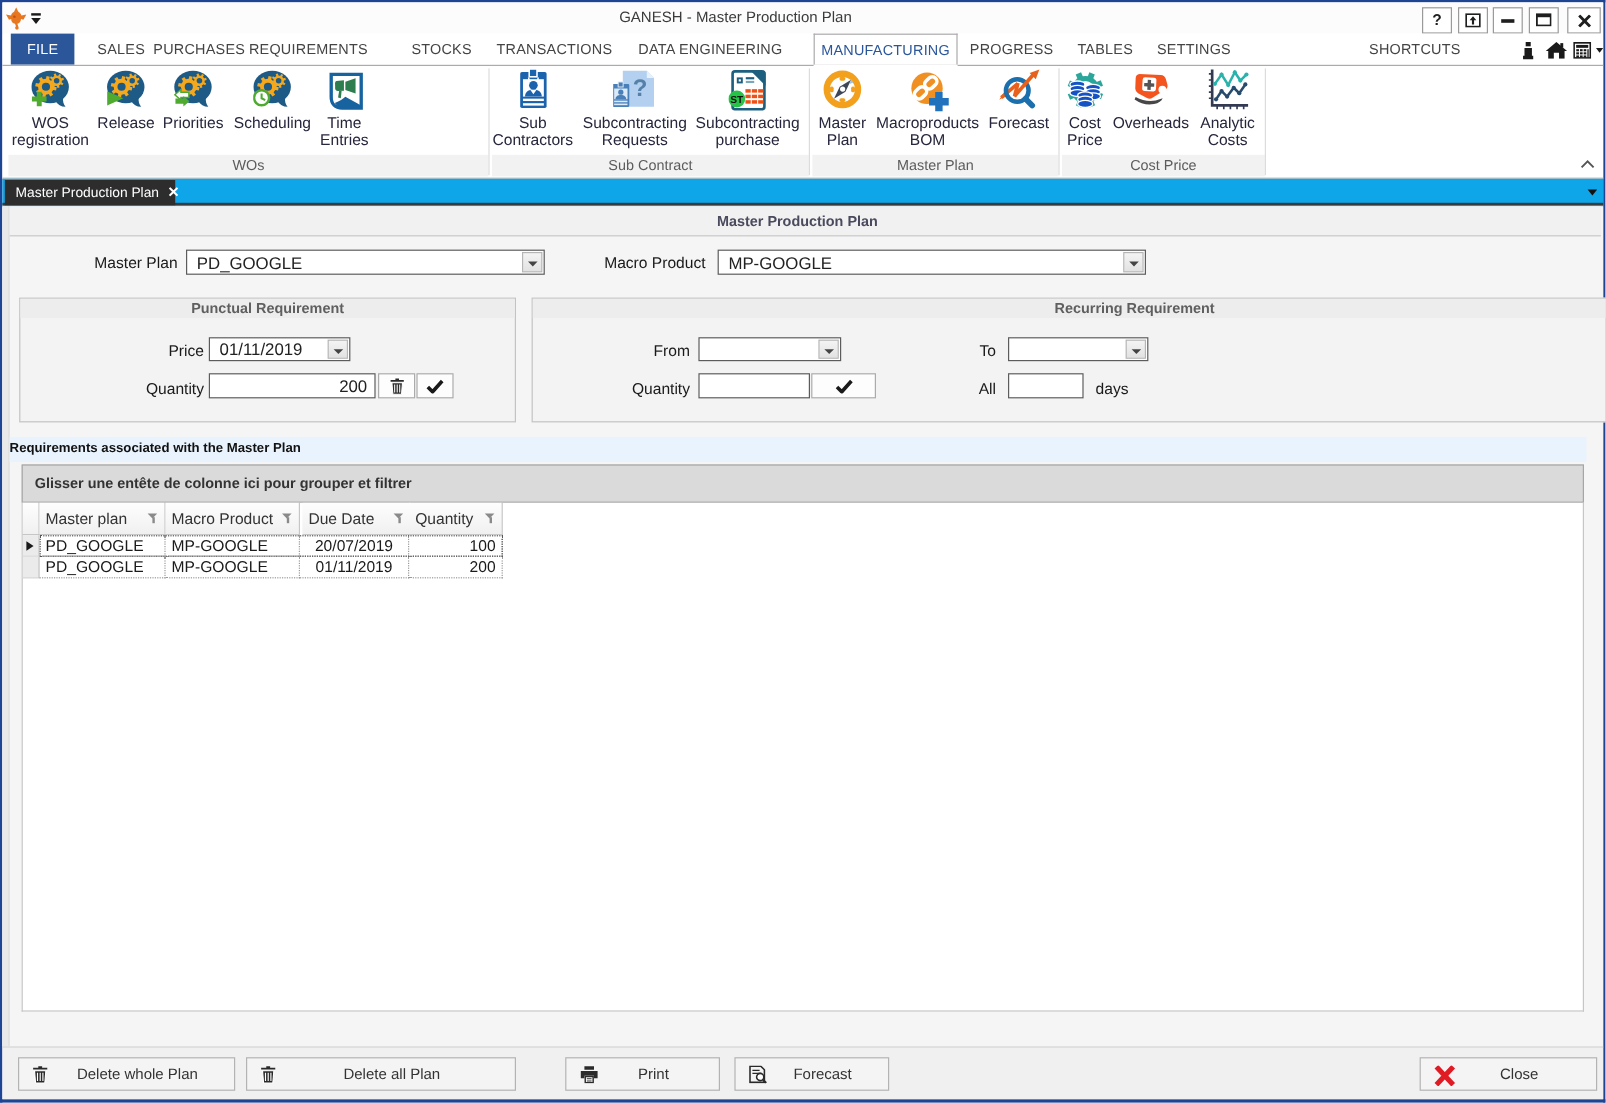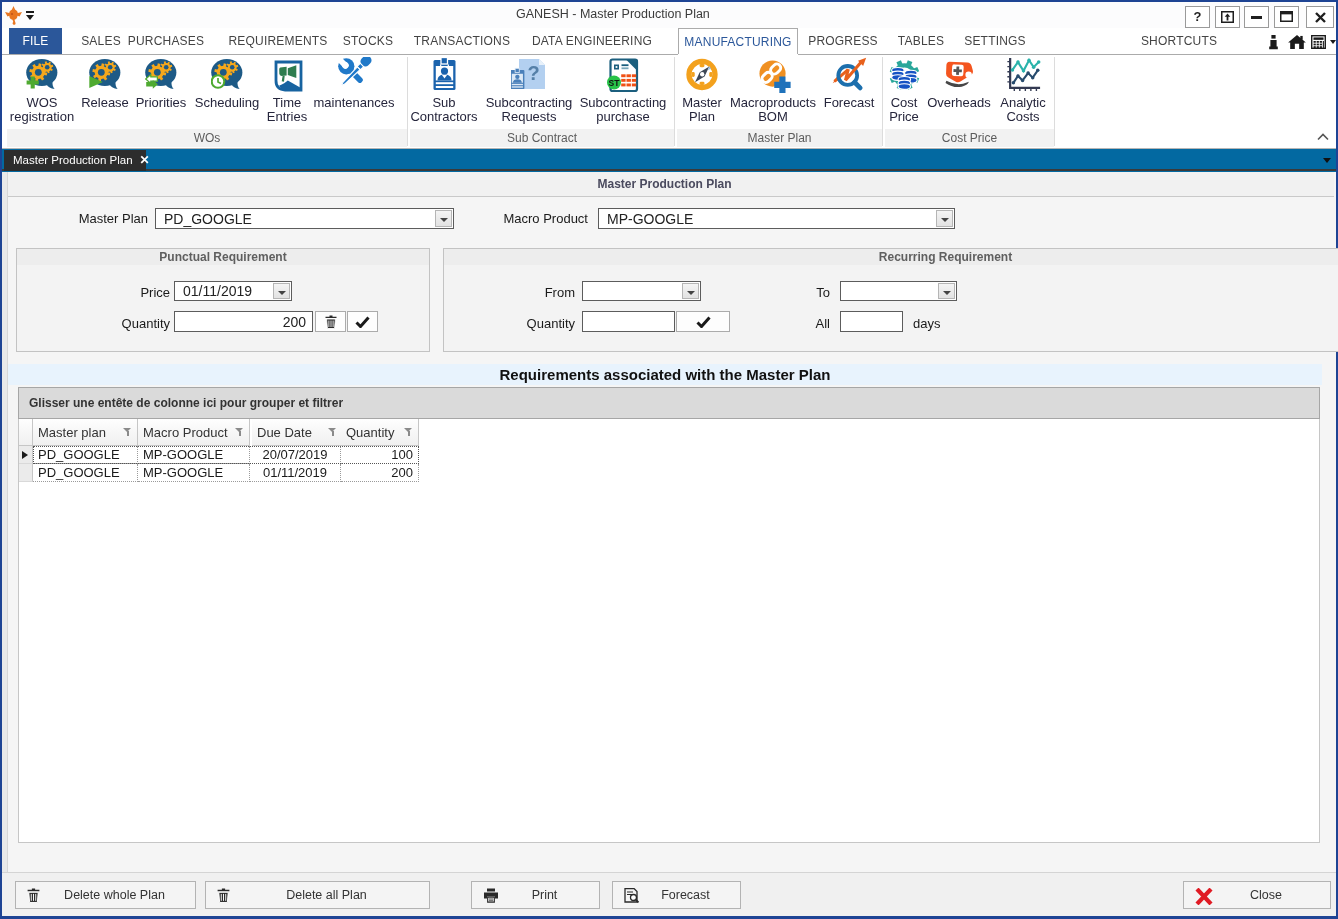--- a/index.html
+++ b/index.html
@@ -7,35 +7,35 @@
 #titlebar{left:2px;top:2px;width:1334px;height:26px;background:#fcfcfd;}
 .wbtn{position:absolute;top:4px;width:25px;height:22px;background:#fff;border:1px solid #9a9a9a;box-sizing:border-box;color:#1f1f1f;text-align:center;font-size:13px;line-height:20px;font-weight:bold;}
 #menubar{left:2px;top:28px;width:1334px;height:26px;background:#fff;}
 .mtab{position:absolute;top:0;height:26px;line-height:26px;font-size:12px;color:#444;letter-spacing:0.2px;text-align:center;}
 #ribbon{left:2px;top:54px;width:1334px;height:95px;background:#fff;border-top:1px solid #ababab;border-bottom:1px solid #b5b5b5;box-sizing:border-box;}
 .rsep{position:absolute;top:2px;width:1px;height:89px;background:#dcdcdc;}
 .glabel-band{position:absolute;top:74px;height:18px;background:#f2f2f2;color:#5c5c5c;font-size:12px;text-align:center;line-height:18px;}
 .ritem{position:absolute;top:2px;text-align:center;color:#26263c;font-size:13px;}
 .ric{height:37px;}
 .ritem .lbl{margin-top:2px;line-height:14px;}
-#tabbar{left:2px;top:149px;width:1334px;height:23px;background:#0369a1;}
+#tabbar{left:2px;top:149px;width:1334px;height:23px;background:#0ea5e9;}
 #tabbar .dline{position:absolute;left:0;top:20px;width:1334px;height:2px;background:#3a3a3a;}
 #doctab{position:absolute;left:2px;top:1px;width:142px;height:21px;background:#2d2d2d;color:#fff;font-size:11.5px;line-height:21px;padding-left:9px;box-sizing:border-box;white-space:nowrap;}
 #content{left:2px;top:172px;width:1334px;height:700px;background:#f5f5f5;}
 #ctitle{position:absolute;left:6px;top:0;width:1326px;height:24px;background:#f1f1f1;border-bottom:1px solid #c9c9c9;text-align:center;font-weight:bold;font-size:12px;color:#4a4a5e;line-height:24px;text-indent:-13px;}
 .flabel{position:absolute;font-size:13px;color:#1a1a1a;text-align:right;}
 .combo{position:absolute;background:#fff;border:1px solid #5c5c5c;box-sizing:border-box;font-size:14px;color:#222;}
 .combo .txt{position:absolute;left:8px;top:2px;}
 .cbtn{position:absolute;right:1px;top:1px;bottom:1px;width:17px;background:linear-gradient(#f4f4f4,#e2e2e2);border:1px solid #b5b5b5;box-sizing:border-box;}
 .cbtn:after{content:"";position:absolute;left:4px;top:7px;border-left:4px solid transparent;border-right:4px solid transparent;border-top:4px solid #444;}
 .gbox{position:absolute;top:76px;height:104px;background:#f3f3f3;border:1px solid #c3c3c3;box-sizing:border-box;}
 .gbox .ghead{position:absolute;left:0;top:0;right:0;height:16px;background:#ededed;text-align:center;font-weight:bold;font-size:12px;color:#5f5f5f;line-height:16px;}
 .inp{position:absolute;background:#fff;border:1px solid #5c5c5c;box-sizing:border-box;font-size:14px;color:#222;}
 .sqbtn{position:absolute;background:#fdfdfd;border:1px solid #ababab;box-sizing:border-box;text-align:center;}
-#blueband{position:absolute;left:6px;top:192px;width:1314px;height:21px;background:#e8f3fd;text-align:center;font-weight:bold;font-size:15px;color:#111;line-height:21px;}
+#blueband{position:absolute;left:6px;top:192px;width:1314px;height:21px;background:#e8f3fd;text-align:left;font-weight:bold;font-size:11px;color:#111;line-height:21px;}
 #glisser{position:absolute;left:16px;top:215px;width:1302px;height:32px;background:#dadada;border:1px solid #a6a6a6;box-sizing:border-box;font-weight:bold;font-size:12px;color:#333;line-height:30px;padding-left:10px;}
 #gridarea{position:absolute;left:16px;top:247px;width:1302px;height:424px;background:#fff;border:1px solid #c6c6c6;border-top:none;box-sizing:border-box;}
 #bottombar{left:2px;top:872px;width:1334px;height:44px;background:#f0f0f0;border-top:1px solid #d4d4d4;box-sizing:border-box;}
 .bbtn{position:absolute;top:8px;height:28px;background:#f4f4f4;border:1px solid #b3b3b3;box-sizing:border-box;font-size:12.5px;color:#333;}
 .bbtn .cap{position:absolute;top:0;left:18px;right:0;text-align:center;line-height:26px;}
 .bbtn .ticon{position:absolute;left:11px;top:6px;}
 .ghcell{position:absolute;top:0;height:27px;background:linear-gradient(#fefefe,#f0f0f0);border-right:1px solid #c6c6c6;border-bottom:1px solid #c6c6c6;box-sizing:border-box;}
 .ghcell .ht{position:absolute;left:5px;top:6px;font-size:13px;color:#333;}
 .funnel{position:absolute;right:5px;top:9px;width:9px;height:9px;}
 .funnel:before{content:"";position:absolute;left:0;top:0;border-left:4.5px solid transparent;border-right:4.5px solid transparent;border-top:4px solid #8a8a8a;}
@@ -71,21 +71,21 @@
         <rect x="0.75" y="0.75" width="11.5" height="2.6" fill="#1f1f1f"></rect>
       </svg></div>
   <div class="wbtn" style="left:1304px;width:28px;"><svg width="11" height="11" viewBox="0 0 11 11" style="margin-top:5px;">
         <path d="M1 1 L10 10 M10 1 L1 10" stroke="#1f1f1f" stroke-width="2.4"></path>
       </svg></div>
 </div>
 <div class="abs" id="menubar">
   <div class="mtab" style="left:7px;width:53px;background:#2b579a;color:#fff;">FILE</div>
   <div class="mtab" style="left:56px;width:60px;padding-left:13px;">SALES</div>
   <div class="mtab" style="left:116px;width:96px;">PURCHASES</div>
-  <div class="mtab" style="left:218px;width:116px;">REQUIREMENTS</div>
+  <div class="mtab" style="left:197px;width:116px;">REQUIREMENTS</div>
   <div class="mtab" style="left:328px;width:76px;">STOCKS</div>
   <div class="mtab" style="left:404px;width:112px;">TRANSACTIONS</div>
   <div class="mtab" style="left:516px;width:148px;">DATA ENGINEERING</div>
   <div class="mtab" style="left:676px;width:120px;background:#fff;color:#2b579a;border:1px solid #ababab;border-bottom:none;box-sizing:border-box;">MANUFACTURING</div>
   <div class="mtab" style="left:796px;width:90px;">PROGRESS</div>
   <div class="mtab" style="left:886px;width:66px;">TABLES</div>
   <div class="mtab" style="left:952px;width:82px;">SETTINGS</div>
   <div class="mtab" style="left:1034px;width:92px;margin-top:31px;">SYNTHESIS</div>
   <div class="mtab" style="left:1126px;width:102px;">SHORTCUTS</div>
   <svg class="abs" style="left:1267px;top:7px;" width="9" height="15" viewBox="0 0 9 15">
@@ -232,36 +232,20 @@
           <rect x="20.28" y="4.30" width="1.85" height="3.80" fill="#f5a81c" transform="rotate(210.0 21.2 10.3)"></rect>
           <rect x="20.28" y="4.30" width="1.85" height="3.80" fill="#f5a81c" transform="rotate(255.0 21.2 10.3)"></rect>
           <rect x="20.28" y="4.30" width="1.85" height="3.80" fill="#f5a81c" transform="rotate(300.0 21.2 10.3)"></rect>
           <rect x="20.28" y="4.30" width="1.85" height="3.80" fill="#f5a81c" transform="rotate(345.0 21.2 10.3)"></rect>
           <circle cx="21.2" cy="10.3" r="2.3" fill="#1d5a86"></circle>
           <circle cx="7" cy="24.5" r="6.3" fill="#ffffff" stroke="#4faa30" stroke-width="2.1"></circle>
           <path d="M7 21 L7 24.9 L10 26.4" stroke="#4faa30" stroke-width="1.7" fill="none"></path>
         </svg></div>
       <div class="lbl">Scheduling</div>
     </div>
-<div class="ritem" style="left:294px;width:116px;">
-      <div class="ric"><svg width="36" height="35" viewBox="1.5 2 34 34">
-<g transform="translate(11 11) rotate(-45)">
-<circle cx="0" cy="0" r="7.9" fill="#2079c9"></circle>
-<rect x="-2.8" y="-9.5" width="5.6" height="8" fill="#ffffff"></rect>
-<circle cx="0" cy="-1.2" r="3.3" fill="#ffffff"></circle>
-<rect x="-2.8" y="2.5" width="5.6" height="19" rx="2.4" fill="#2079c9"></rect>
-</g>
-<g transform="translate(30.5 5.5) rotate(45)">
-<rect x="-4.6" y="-5" width="9.2" height="11" rx="4.2" fill="#2079c9"></rect>
-<rect x="-2.3" y="6" width="4.6" height="4.5" fill="#2079c9" stroke="#ffffff" stroke-width="1.1"></rect>
-<path d="M-1.9 10.5 L1.9 10.5 L1.2 31 L0 34.5 L-1.2 31 Z" fill="#2079c9" stroke="#ffffff" stroke-width="1.1"></path>
-</g>
-</svg></div>
-      <div class="lbl">maintenances</div>
-    </div>
 <div class="ritem" style="left:384px;width:116px;">
       <div class="ric"><svg width="23" height="33" viewBox="0 0 23 33">
 <rect x="0.5" y="3" width="22" height="30" rx="1.5" fill="#1b63ad"></rect>
 <rect x="8" y="0.5" width="6.5" height="6.5" fill="#1b63ad" stroke="#ffffff" stroke-width="1.3"></rect>
 <path d="M7.5 7.5 a4 4 0 0 0 8 0" fill="none" stroke="#ffffff" stroke-width="1.3"></path>
 <rect x="2.8" y="9" width="17.4" height="14.5" fill="#ffffff"></rect>
 <circle cx="11.5" cy="14" r="3.6" fill="#1b63ad"></circle>
 <path d="M4.5 23.5 C4.5 19.5 7.6 17.6 11.5 17.6 C15.4 17.6 18.5 19.5 18.5 23.5 Z" fill="#1b63ad"></path>
 <path d="M9 18 L11.5 21.5 L14 18" fill="#ffffff"></path>
 <rect x="2.8" y="25.2" width="17.4" height="2" fill="#ffffff"></rect>

